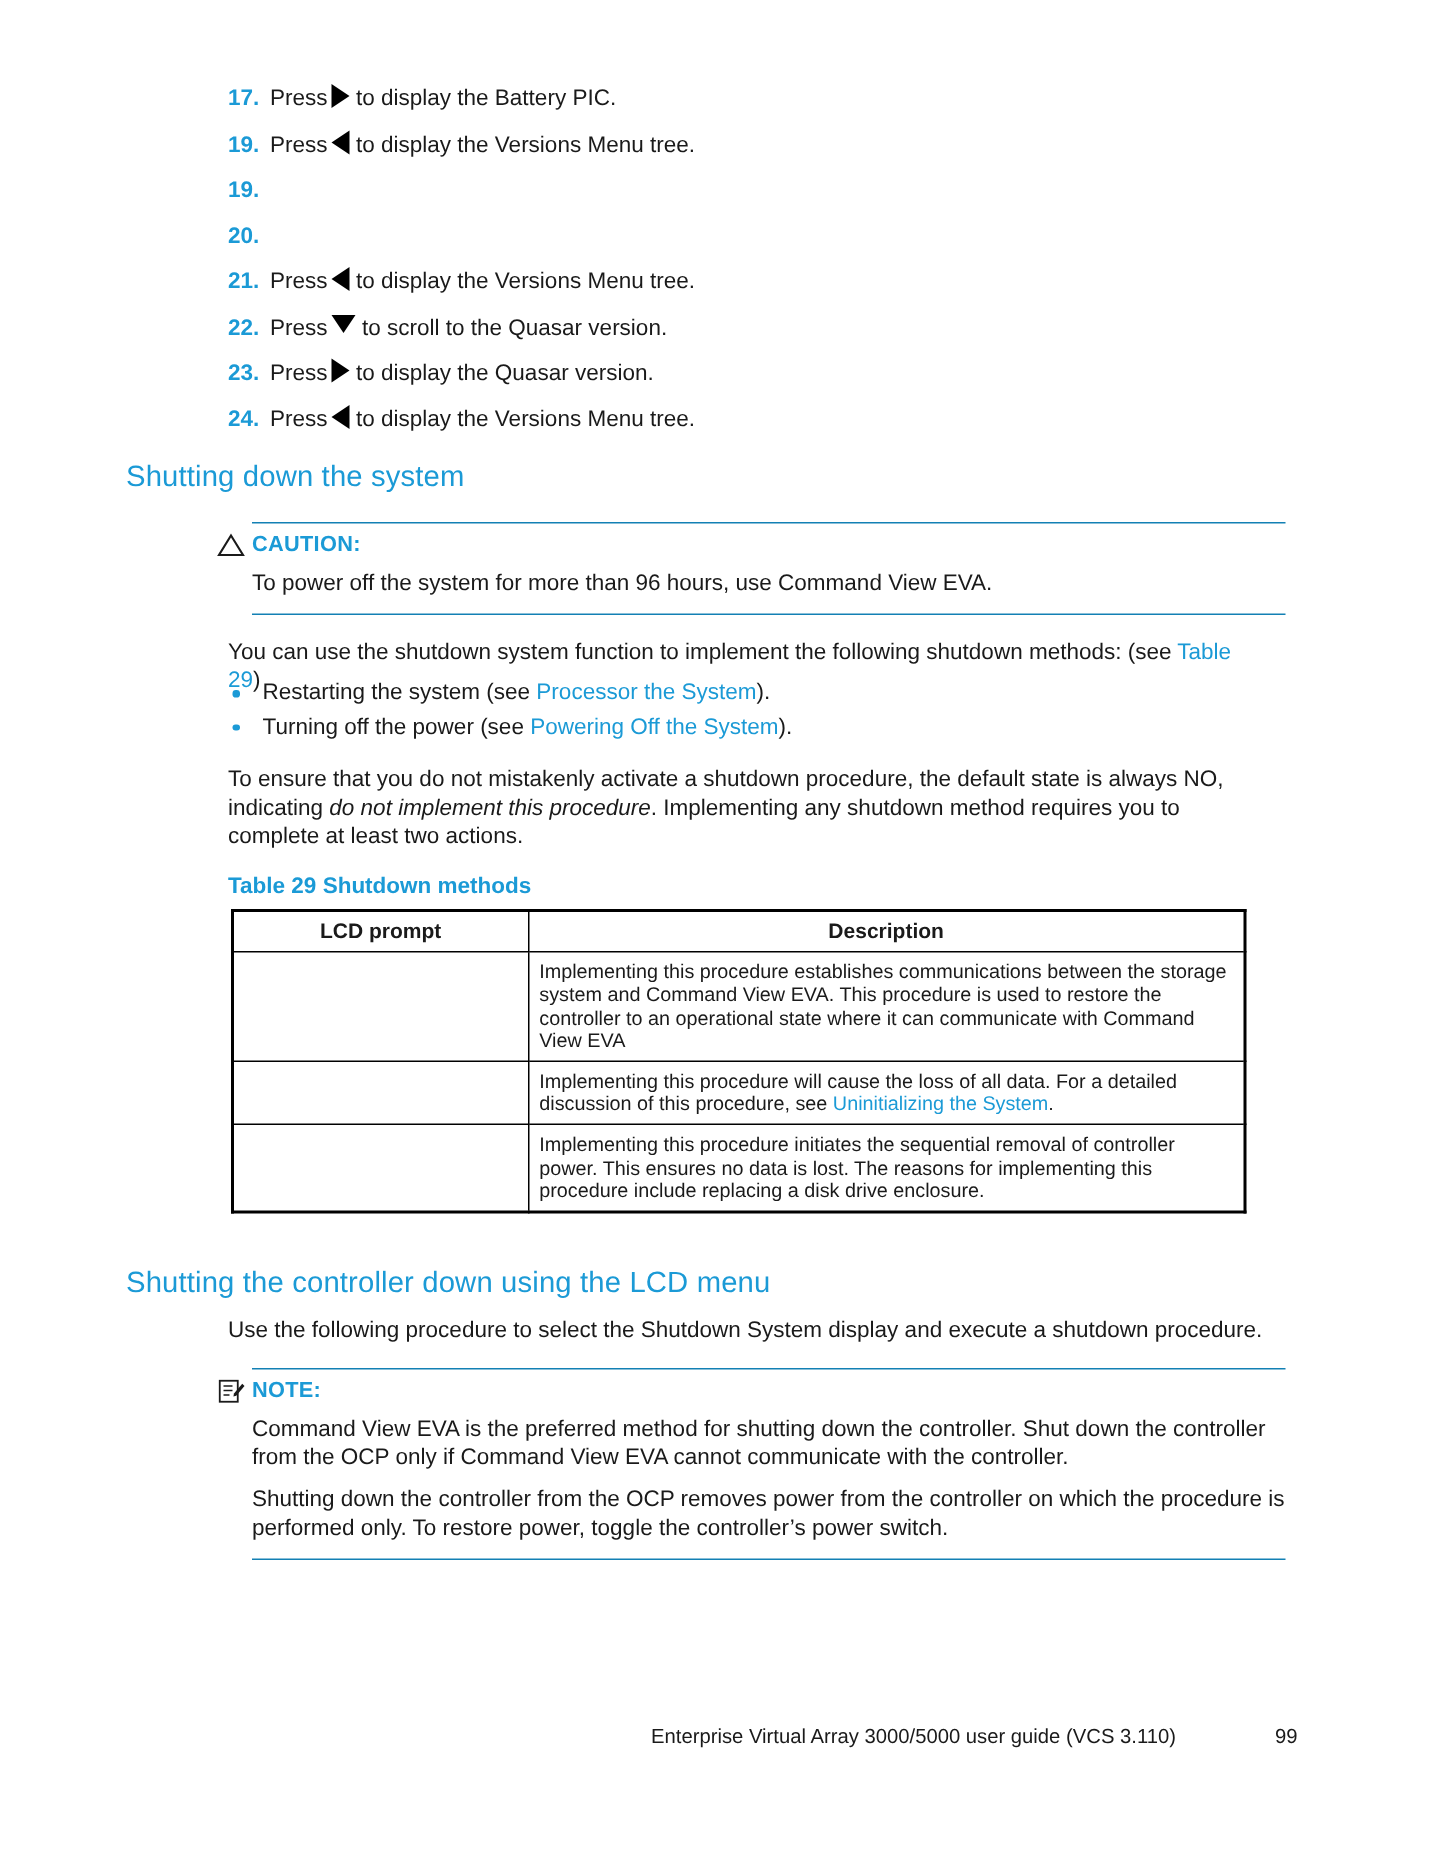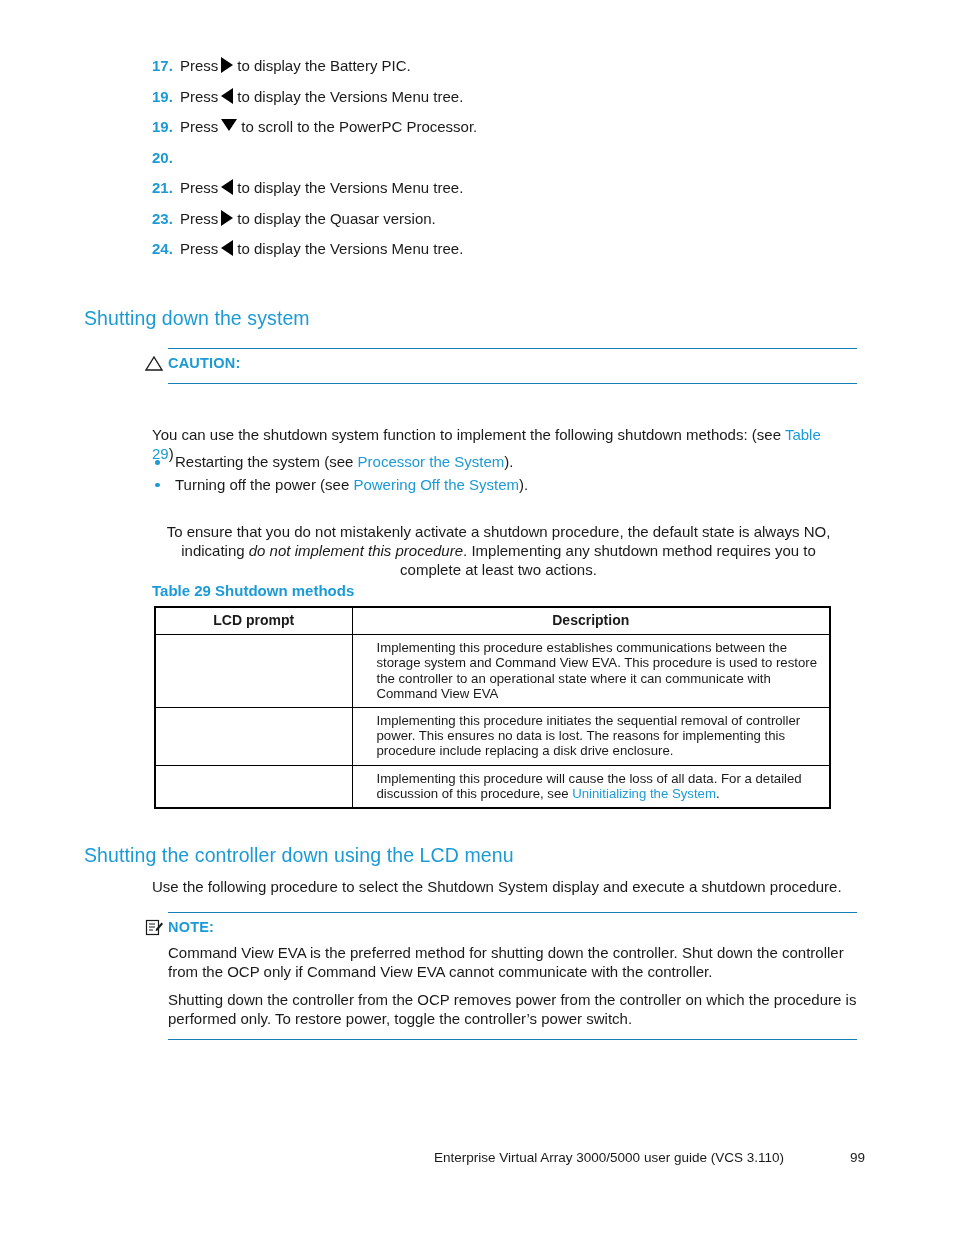--- a/index.html
+++ b/index.html
@@ -177,21 +177,21 @@
     top: 606px;
     width: 677px;
     border-collapse: collapse;
     border: 2.5px solid #000;
     background: #fff;
   }
   table.data-table th,
   table.data-table td {
     border: 1px solid #000;
     vertical-align: top;
-    padding: 5px 7px 6px 24px;
+    padding: 5px 7px 6px 7px;
     font-size: 13.2px;
     line-height: 15.2px;
     color: #1a1a1a;
   }
   table.data-table th {
     text-align: center;
     font-weight: bold;
     font-size: 14px;
     padding: 5px 7px 6px 7px;
   }
@@ -228,32 +228,35 @@
       <span class="step-text"><span>Press</span><span class="tri tri-right"></span><span>to display the Battery PIC.</span></span>
     </div>
 
     <div class="step">
       <span class="step-num">19.</span>
       <span class="step-text"><span>Press</span><span class="tri tri-left"></span><span>to display the Versions Menu tree.</span></span>
     </div>
 
     <div class="step">
       <span class="step-num">19.</span>
-      <span class="step-text"><span>Press</span><span class="tri tri-down"></span><span>to scroll to the PowerPC Processor.</span></span>
     </div>
 
     <div class="step">
       <span class="step-num">20.</span>
     </div>
 
     <div class="step">
       <span class="step-num">21.</span>
       <span class="step-text"><span>Press</span><span class="tri tri-left"></span><span>to display the Versions Menu tree.</span></span>
     </div>
 
+    <div class="step">
+      <span class="step-num">22.</span>
+      <span class="step-text"><span>Press</span><span class="tri tri-down"></span><span>to scroll to the Quasar version.</span></span>
+    </div>
 
     <div class="step">
       <span class="step-num">23.</span>
       <span class="step-text"><span>Press</span><span class="tri tri-right"></span><span>to display the Quasar version.</span></span>
     </div>
 
     <div class="step">
       <span class="step-num">24.</span>
       <span class="step-text"><span>Press</span><span class="tri tri-left"></span><span>to display the Versions Menu tree.</span></span>
     </div>
@@ -265,37 +268,40 @@
   <div class="admon" style="top: 348px;">
     <div class="admon-rule"></div>
     <div class="admon-head">
       <span class="admon-icon">
         <svg width="20" height="18" viewBox="0 0 20 18">
           <polygon points="10,3 18,16 2,16" fill="none" stroke="#1a1a1a" stroke-width="1.4"></polygon>
         </svg>
       </span>
       <span class="admon-label">CAUTION:</span>
     </div>
+    <div class="admon-body">
+      <p>To power off the system for more than 96 hours, use Command View EVA.</p>
+    </div>
     <div class="admon-rule admon-foot"></div>
   </div>
 
   <div class="body-text" style="top: 425px;">
     <span>You can use the shutdown system function to implement the following shutdown methods: (see </span><span class="xref">Table 29</span><span>)</span>
   </div>
 
   <div class="bullets">
     <div class="bullet-item">
       <span>Restarting the system (see </span><span class="xref">Processor the System</span><span>).</span>
     </div>
     <div class="bullet-item">
       <span>Turning off the power (see </span><span class="xref">Powering Off the System</span><span>).</span>
     </div>
   </div>
 
-  <div class="body-text" style="top: 522px; text-align: center;">
+  <div class="body-text" style="top: 510px;">
     <span>To ensure that you do not mistakenly activate a shutdown procedure, the default state is always NO, indicating </span><span class="ital">do not implement this procedure</span><span>. Implementing any shutdown method requires you to complete at least two actions.</span>
   </div>
 
   <div class="table-caption">Table 29 Shutdown methods</div>
 
   <table class="data-table">
     <colgroup>
       <col class="c-prompt">
       <col class="c-desc">
     </colgroup>
@@ -308,27 +314,27 @@
     <tbody>
       <tr>
         <td class="cell-prompt"></td>
         <td>
           <span>Implementing this procedure establishes communications between the storage system and Command View EVA. This procedure is used to restore the controller to an operational state where it can communicate with Command View EVA</span>
         </td>
       </tr>
       <tr>
         <td class="cell-prompt"></td>
         <td>
-          <span>Implementing this procedure initiates the sequential removal of controller power. This ensures no data is lost. The reasons for implementing this procedure include replacing a disk drive enclosure.</span>
+          <span>Implementing this procedure will cause the loss of all data. For a detailed discussion of this procedure, see </span><span class="xref">Uninitializing the System</span><span>.</span>
         </td>
       </tr>
       <tr>
         <td class="cell-prompt"></td>
         <td>
-          <span>Implementing this procedure will cause the loss of all data. For a detailed discussion of this procedure, see </span><span class="xref">Uninitializing the System</span><span>.</span>
+          <span>Implementing this procedure initiates the sequential removal of controller power. This ensures no data is lost. The reasons for implementing this procedure include replacing a disk drive enclosure.</span>
         </td>
       </tr>
     </tbody>
   </table>
 
   <h2 class="section-heading" id="heading-shutting-controller">Shutting the controller down using the LCD menu</h2>
 
   <div class="body-text" style="top: 877px;">Use the following procedure to select the Shutdown System display and execute a shutdown procedure.</div>
 
   <div class="admon" style="top: 912px;">

